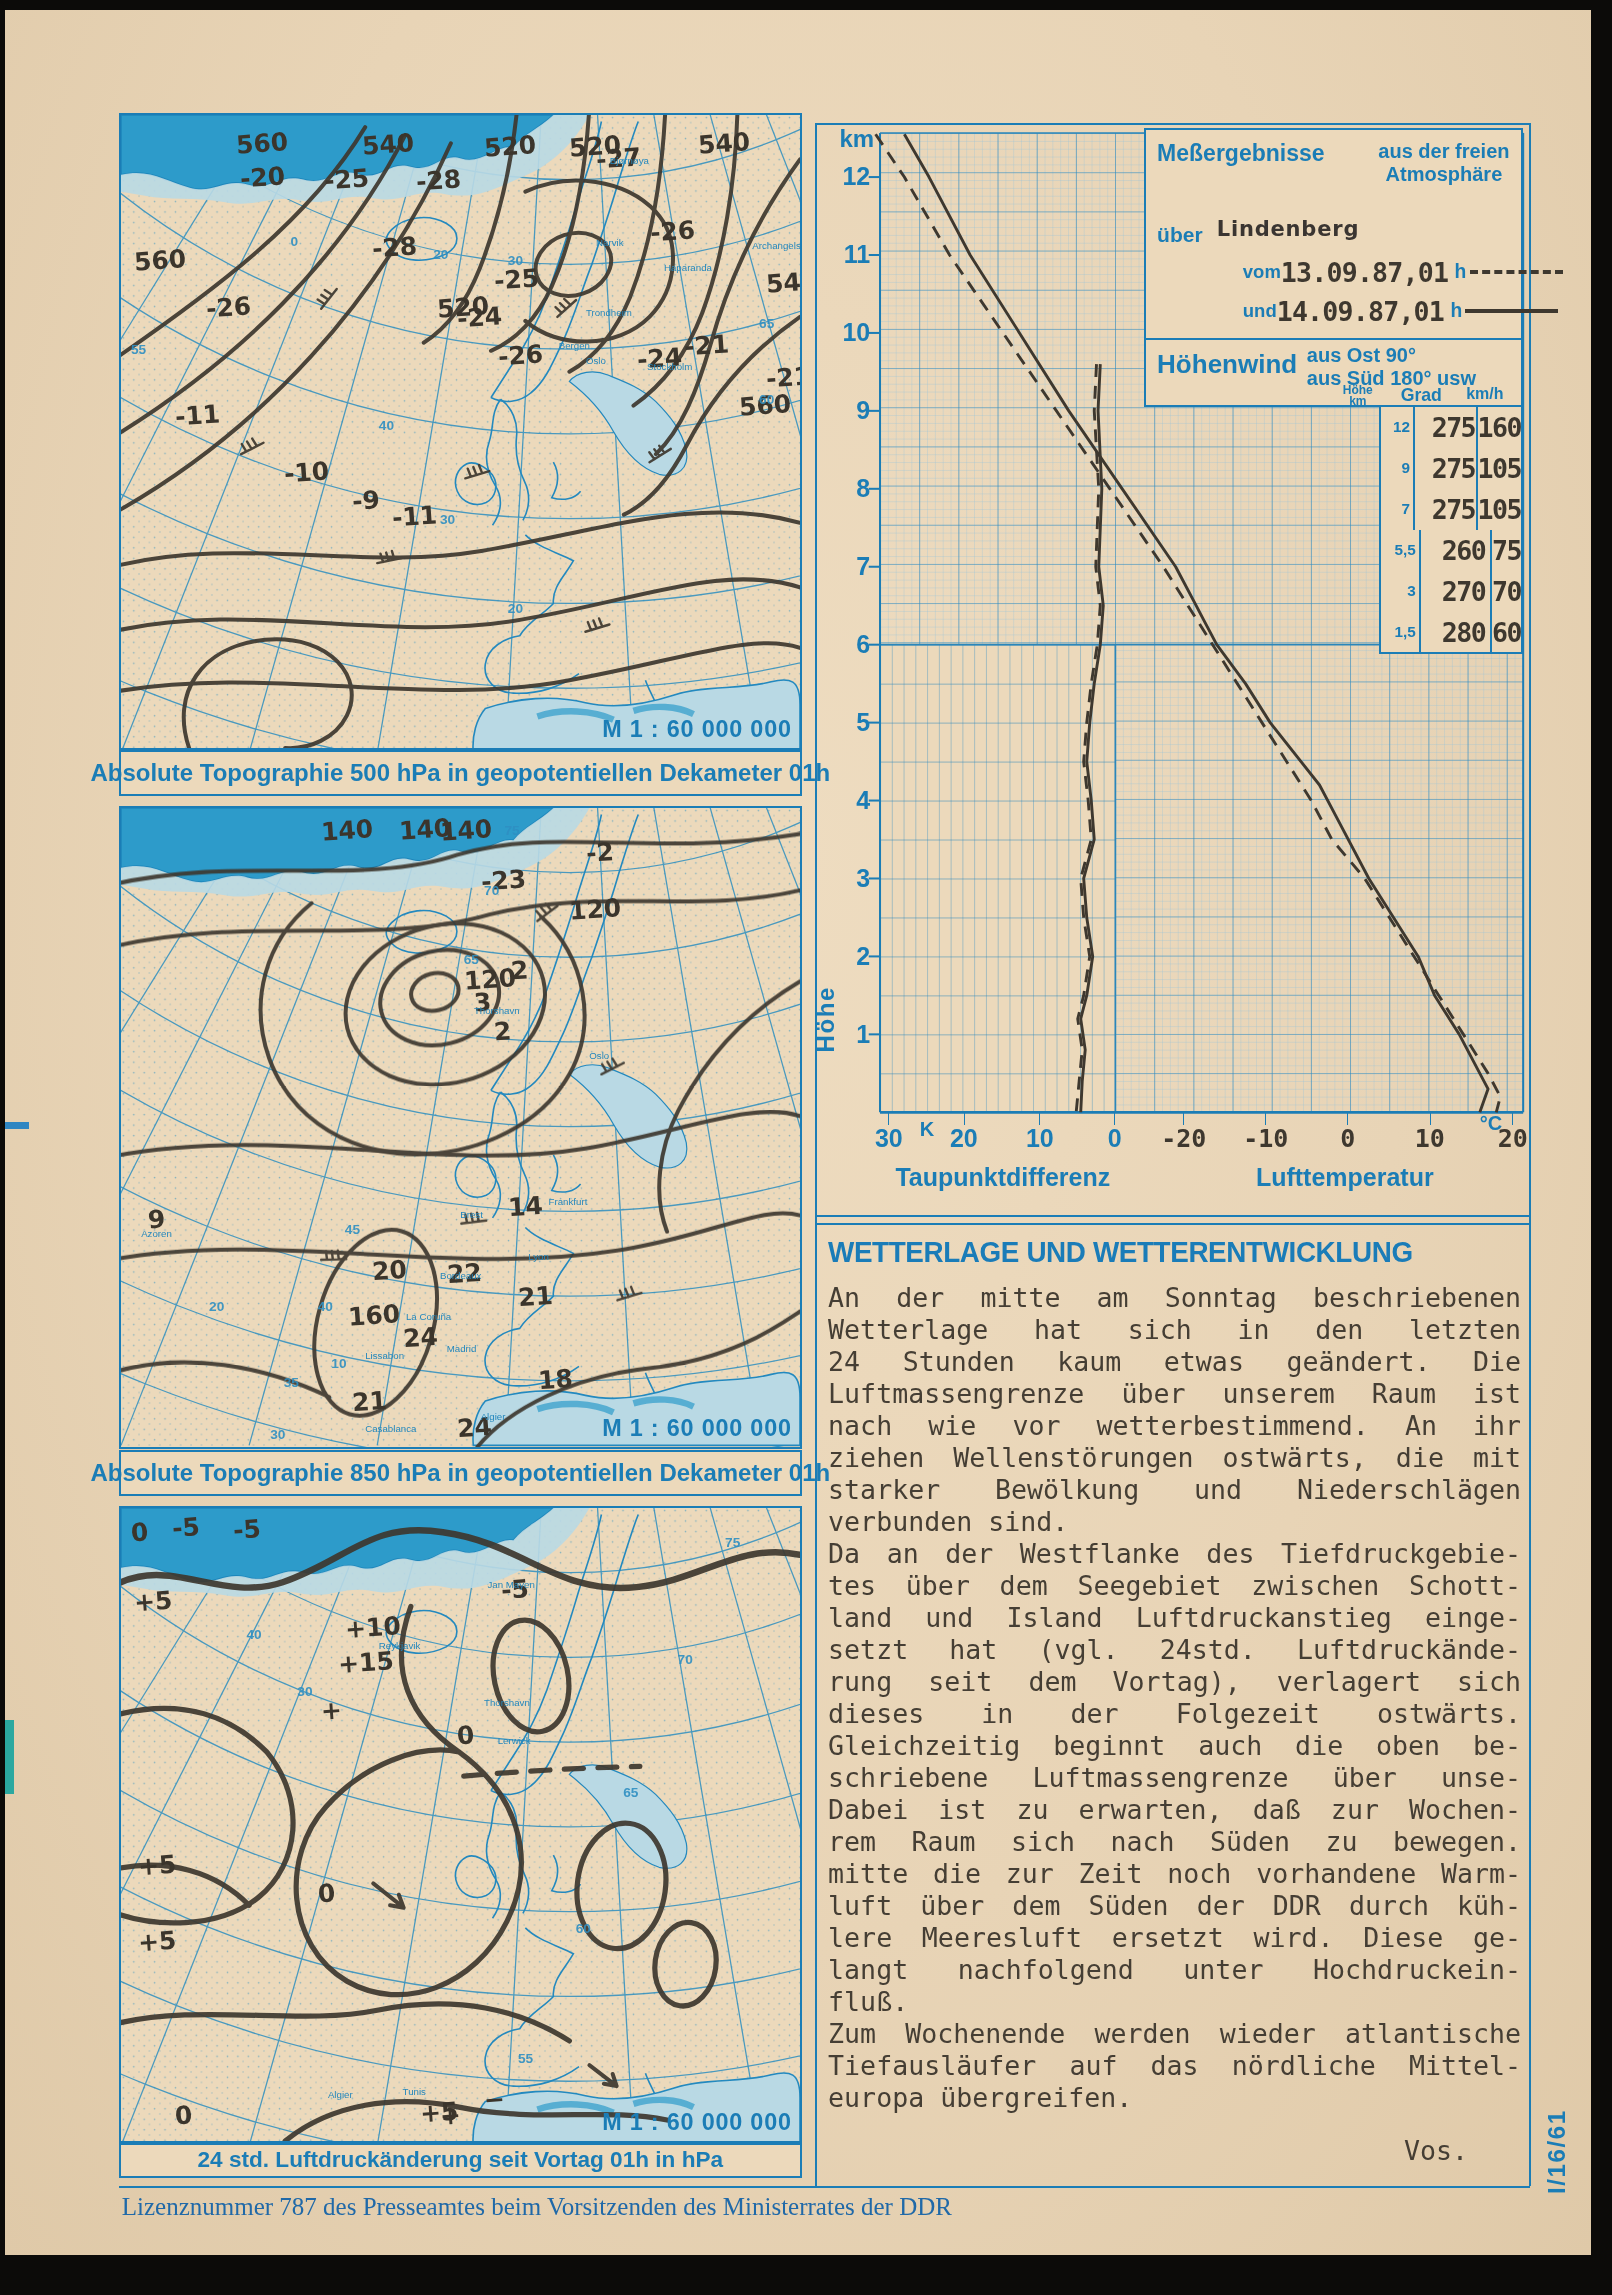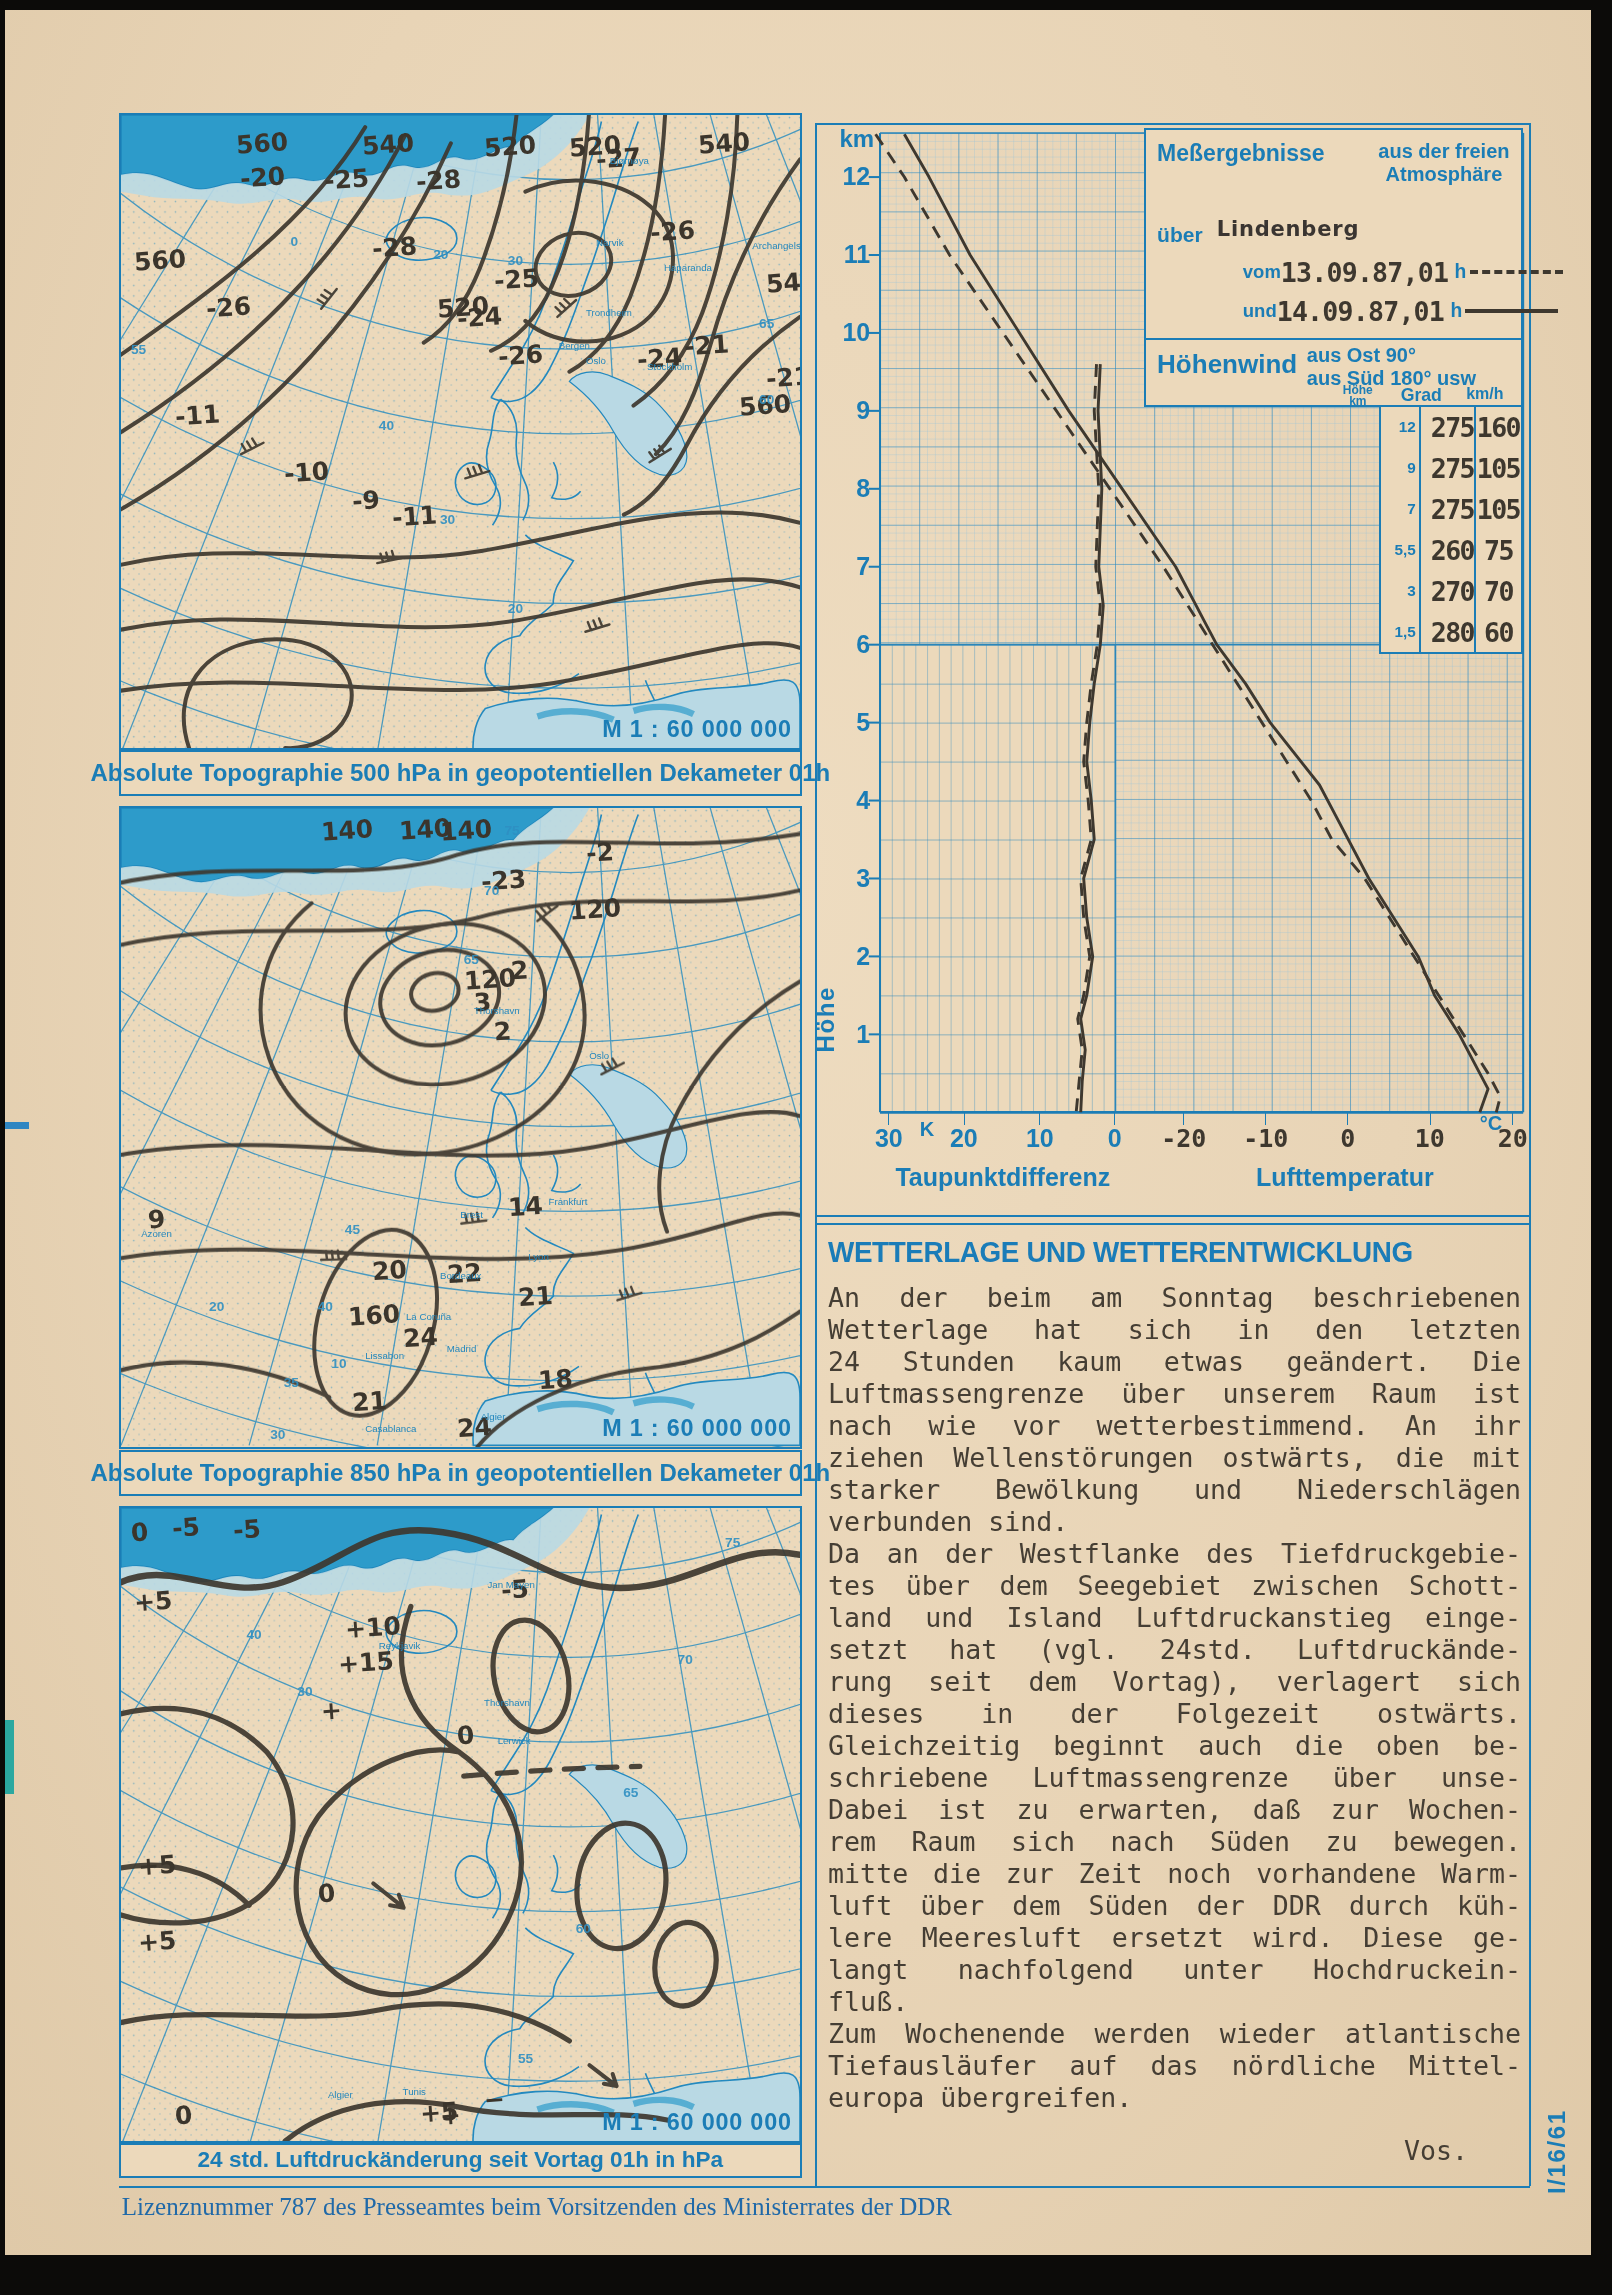--- a/index.html
+++ b/index.html
@@ -55,22 +55,22 @@
   .lg-wind{position:absolute;left:11.3px;top:219px;font-size:26px;font-weight:bold;color:#1b7db6;}
   .lg-windnote{position:absolute;left:161px;top:214px;font-size:20px;font-weight:bold;color:#1b7db6;line-height:1.15;}
   .wt-head{position:absolute;left:184px;top:255px;width:184px;display:flex;color:#1b7db6;font-weight:bold;}
   .wt-head .h1{width:56px;font-size:12px;line-height:.95;text-align:center;}
   .wt-head .h2{width:71px;font-size:17.7px;text-align:center;}
   .wt-head .h3{width:56px;font-size:16px;text-align:center;}
   .windtable{position:absolute;left:562px;top:282px;width:144px;height:247px;background:#ecd9bb;
              border-left:2.4px solid #1b7db6;border-right:2.4px solid #1b7db6;border-bottom:2.4px solid #1b7db6;box-sizing:border-box;}
   .wt-row{display:flex;height:41px;align-items:center;}
   .wt-h{width:35px;text-align:right;padding-right:3.2px;font-size:15.3px;font-weight:bold;color:#1b7db6;}
-  .wt-g{width:53px;text-align:right;font-size:26.6px;font-weight:bold;color:#3e382f;
-        font-family:"DejaVu Sans Mono",monospace;border-left:2.4px solid #1b7db6;align-self:stretch;line-height:41px;letter-spacing:-1.6px;}
+  .wt-g{width:53px;text-align:center;font-size:26.6px;font-weight:bold;color:#3e382f;
+        font-family:"DejaVu Sans Mono",monospace;border-left:2.4px solid #1b7db6;align-self:stretch;line-height:41px;letter-spacing:-1.6px;padding-left:16px;}
   .wt-v{flex:1;text-align:center;font-size:26.6px;font-weight:bold;color:#3e382f;
         font-family:"DejaVu Sans Mono",monospace;border-left:2.4px solid #1b7db6;align-self:stretch;line-height:41px;letter-spacing:-1.6px;}
   
   .rule{position:absolute;left:0;width:100%;height:2.4px;background:#1b7db6;}
   .report{position:absolute;left:11.3px;top:1111px;width:693px;}
   .rep-head{font-size:29px;font-weight:bold;color:#1a7cb8;letter-spacing:-0.4px;transform:scaleX(.96);transform-origin:left;margin-bottom:13px;white-space:nowrap;}
   .tw-line{font-family:"DejaVu Sans Mono",monospace;font-size:26.6px;line-height:32px;color:#453e34;
            text-align:justify;text-align-last:justify;white-space:normal;}
   .tw-line.last{text-align:left;text-align-last:left;}
   .signature{font-family:"DejaVu Sans Mono",monospace;font-size:26.6px;color:#453e34;text-align:right;
@@ -509,21 +509,21 @@
           </div>
         </div>
     </div>
 
     <div class="rule" style="top:1090px;"></div>
     <div class="rule" style="top:1098px;"></div>
 
     <div class="report">
       <div class="rep-head">WETTERLAGE UND WETTERENTWICKLUNG</div>
       <div id="report-body">
-          <div class="tw-line">An der beim am Sonntag beschriebenen</div>
+          <div class="tw-line">An der mitte am Sonntag beschriebenen</div>
           <div class="tw-line">Wetterlage hat sich in den letzten</div>
           <div class="tw-line">24 Stunden kaum etwas geändert. Die</div>
           <div class="tw-line">Luftmassengrenze über unserem Raum ist</div>
           <div class="tw-line">nach wie vor wetterbestimmend. An ihr</div>
           <div class="tw-line">ziehen Wellenstörungen ostwärts, die mit</div>
           <div class="tw-line">starker Bewölkung und Niederschlägen</div>
           <div class="tw-line last">verbunden sind.</div>
           <div class="tw-line">Da an der Westflanke des Tiefdruckgebie-</div>
           <div class="tw-line">tes über dem Seegebiet zwischen Schott-</div>
           <div class="tw-line">land und Island Luftdruckanstieg einge-</div>

